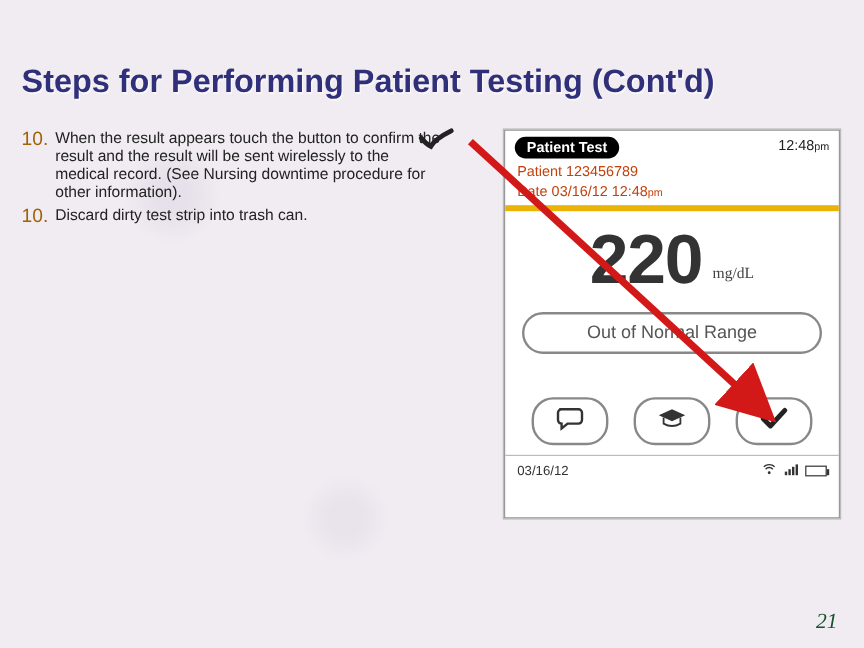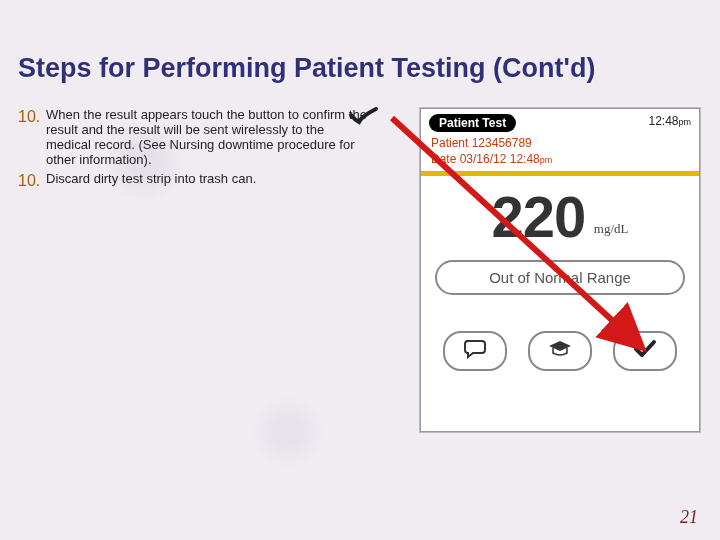--- a/index.html
+++ b/index.html
@@ -155,21 +155,21 @@
     position: absolute;
     top: 114px;
     left: 386px;
     pointer-events: none;
   }
   .page-num {
     position: absolute;
     bottom: 12px;
     right: 22px;
     font-size: 18px;
-    color: #7f1d1d;
+    color: #14532d;
     font-style: italic;
     font-family: Georgia, serif;
   }
 </style>
 </head>
 <body>
 
 <div class="title">Steps for Performing Patient Testing  (Cont'd)</div>
 
 <div class="steps">
@@ -223,20 +223,41 @@
           </svg>
       </span>
     </div>
     <div class="act-btn">
       <span>
         <svg width="26" height="20" viewBox="0 0 26 20">
             <path d="M4 10 L10 16 L22 3" fill="none" stroke="#222" stroke-width="4" stroke-linecap="round" stroke-linejoin="round"></path>
           </svg>
       </span>
     </div>
+  </div>
+  <div class="device-bottom">
+    <span>03/16/12</span>
+    <span class="status-icons">
+      <span>
+        <svg width="12" height="12" viewBox="0 0 12 12">
+            <circle cx="6" cy="9" r="1.2" fill="#333"></circle>
+            <path d="M3 6 a4 4 0 0 1 6 0" fill="none" stroke="#333" stroke-width="1.2"></path>
+            <path d="M1.5 4 a6.5 6.5 0 0 1 9 0" fill="none" stroke="#333" stroke-width="1.2"></path>
+          </svg>
+      </span>
+      <span>
+        <svg width="12" height="12" viewBox="0 0 12 12">
+            <rect x="1" y="8" width="2" height="3" fill="#333"></rect>
+            <rect x="4" y="6" width="2" height="5" fill="#333"></rect>
+            <rect x="7" y="4" width="2" height="7" fill="#333"></rect>
+            <rect x="10" y="2" width="2" height="9" fill="#333"></rect>
+          </svg>
+      </span>
+      <span class="battery"></span>
+    </span>
   </div>
 </div>
 
 <svg class="arrow-svg" width="300" height="260">
   <defs>
     <marker id="ah" markerWidth="8" markerHeight="8" refX="6" refY="4" orient="auto">
       <path d="M0 0 L8 4 L0 8 Z" fill="#d31818"></path>
     </marker>
   </defs>
   <line x1="6" y1="4" x2="252" y2="230" stroke="#d31818" stroke-width="6" marker-end="url(#ah)"></line>

